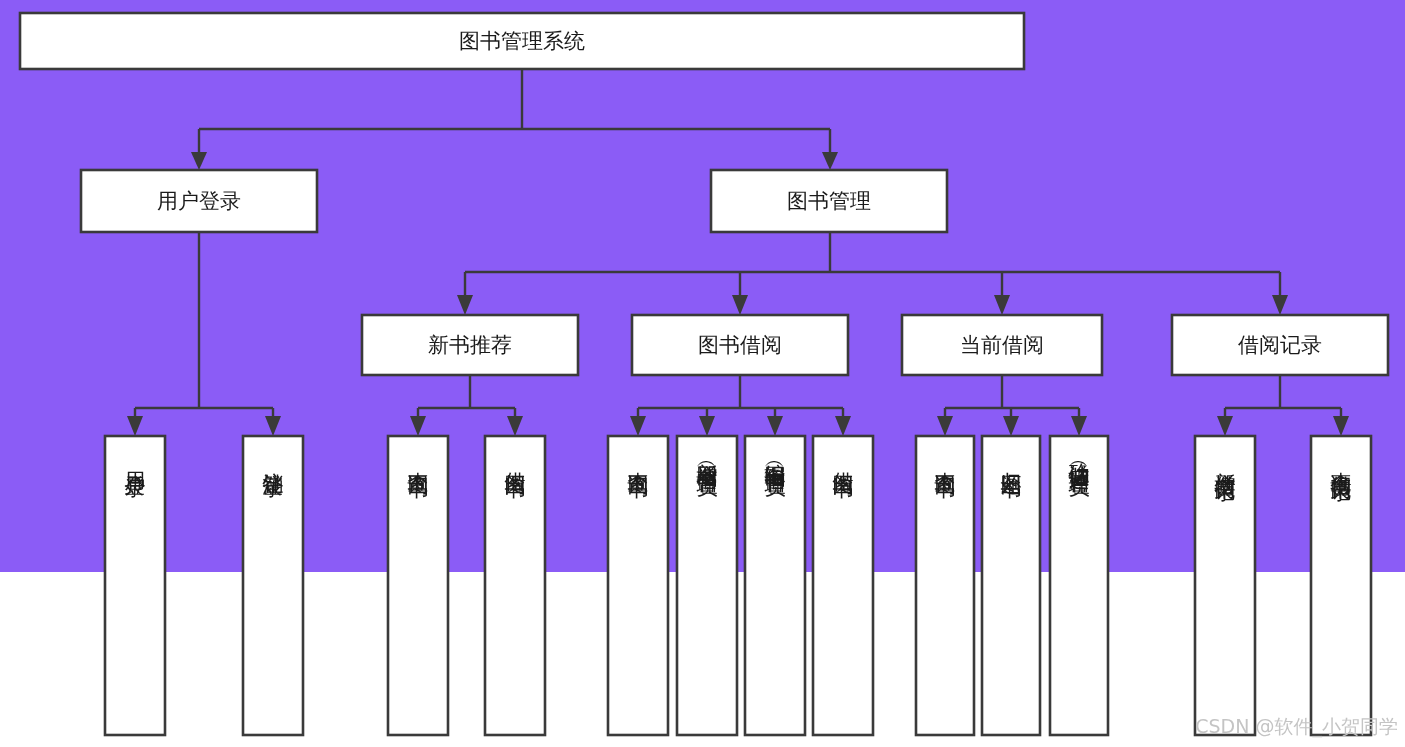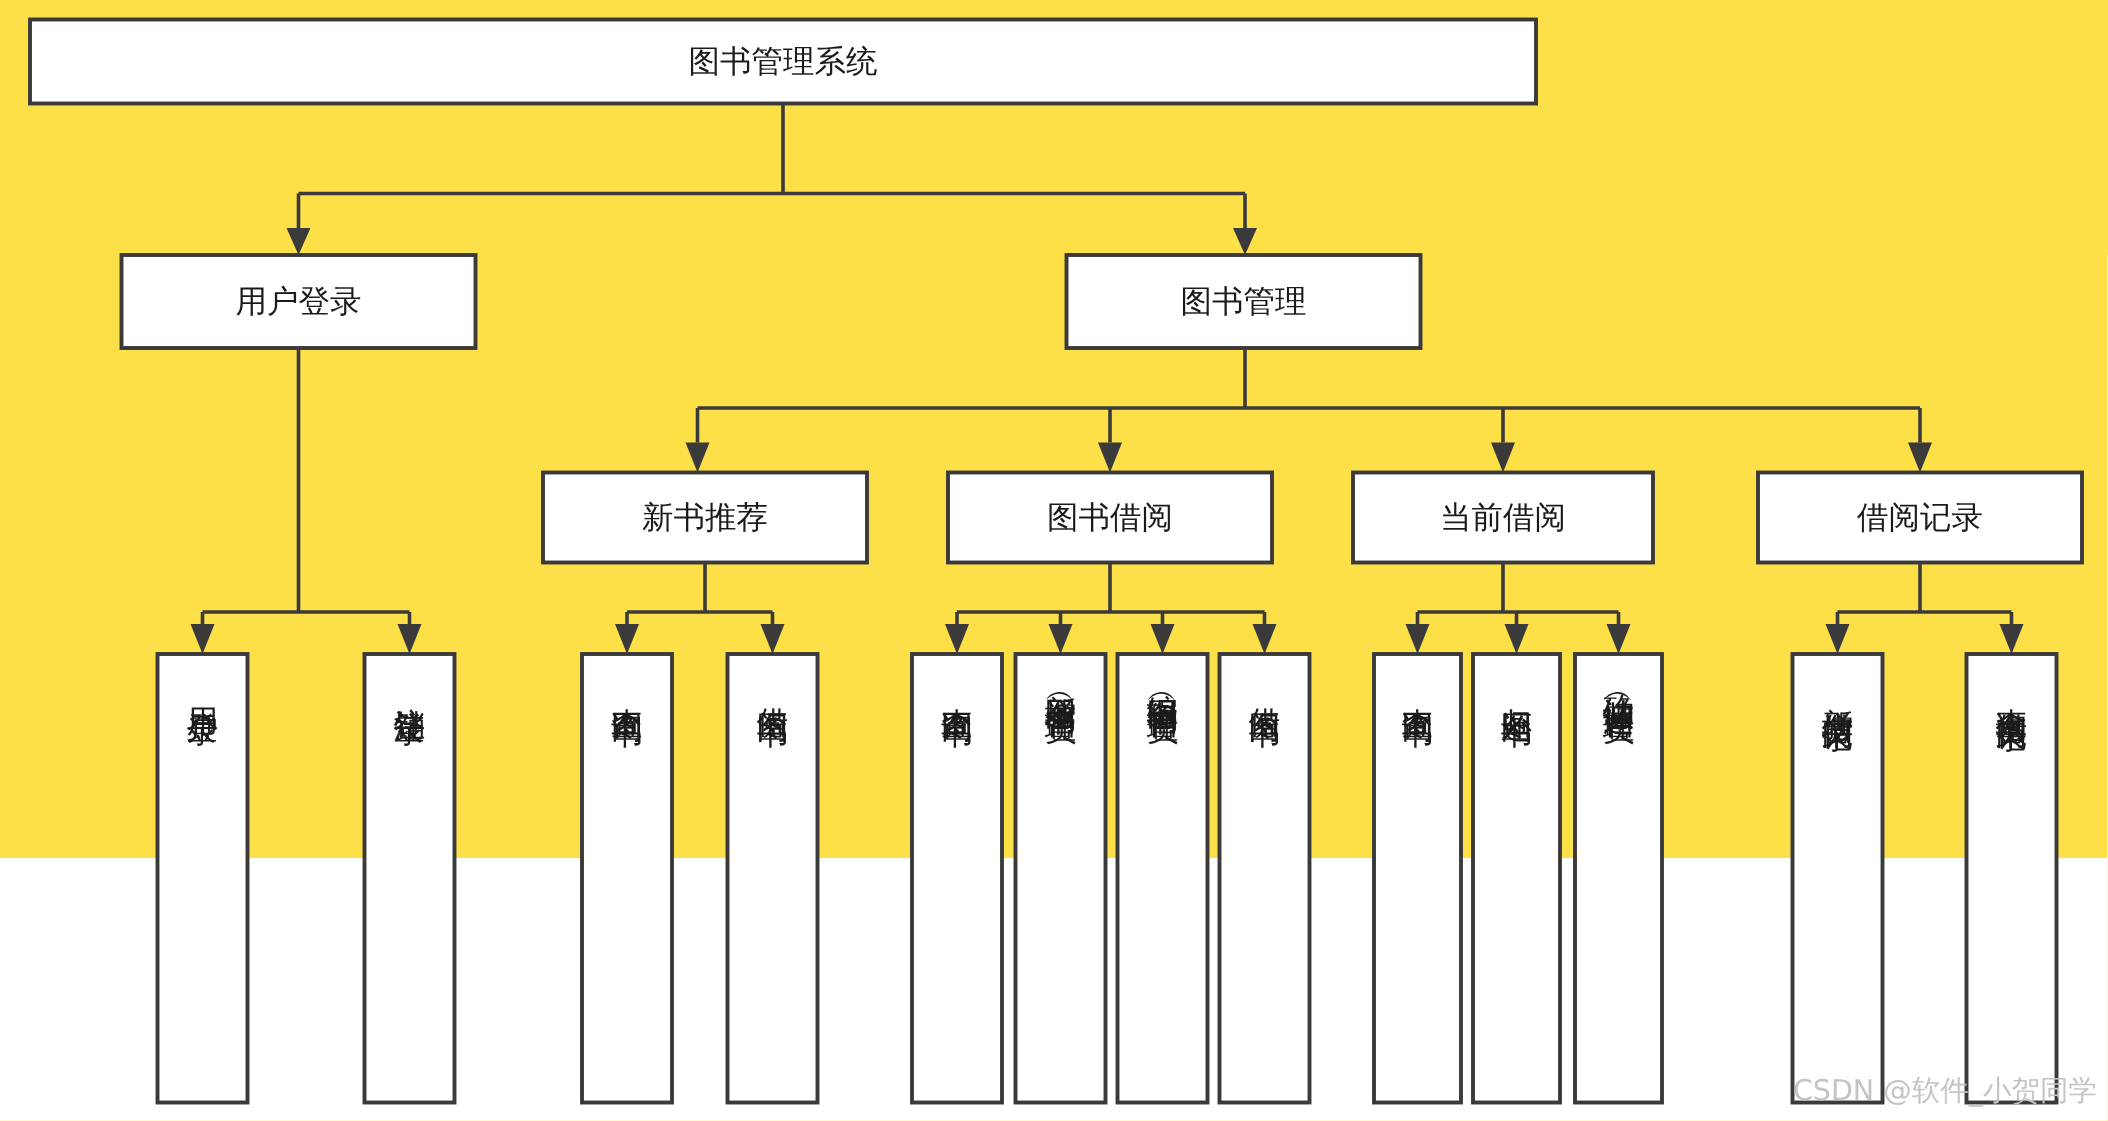--- a/index.html
+++ b/index.html
@@ -11,21 +11,21 @@
   body {
     width: 1405px;
     height: 747px;
     font-family: "DejaVu Sans", "Liberation Sans", sans-serif;
     overflow: hidden;
   }
   #diagram-root {
     position: relative;
     width: 1405px;
     height: 572px;
-    background: #fde047;
+    background: #8b5cf6;
   }
   svg#chart-svg {
     display: block;
     width: 1405px;
     height: 747px;
   }
   .node-box {
     fill: #ffffff;
     stroke: #3a3a3a;
     stroke-width: 2.6;

